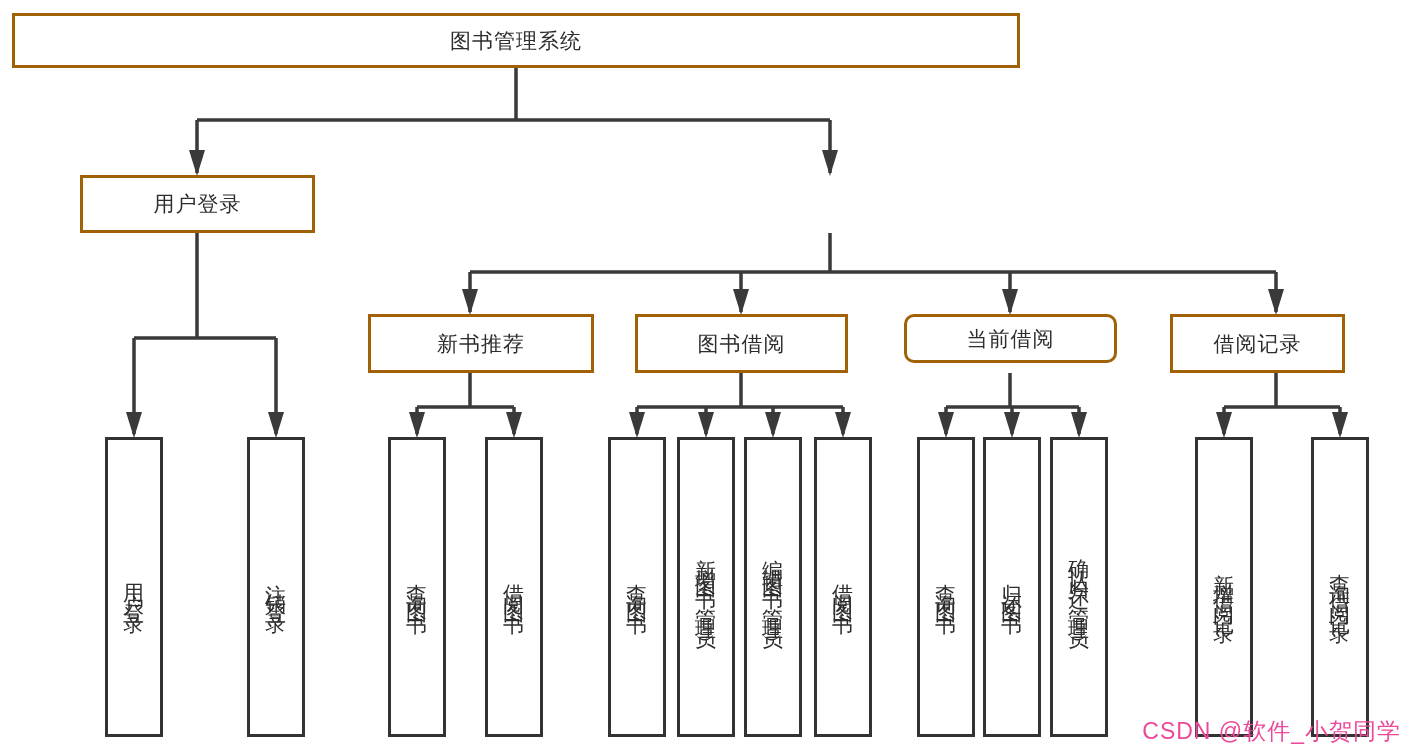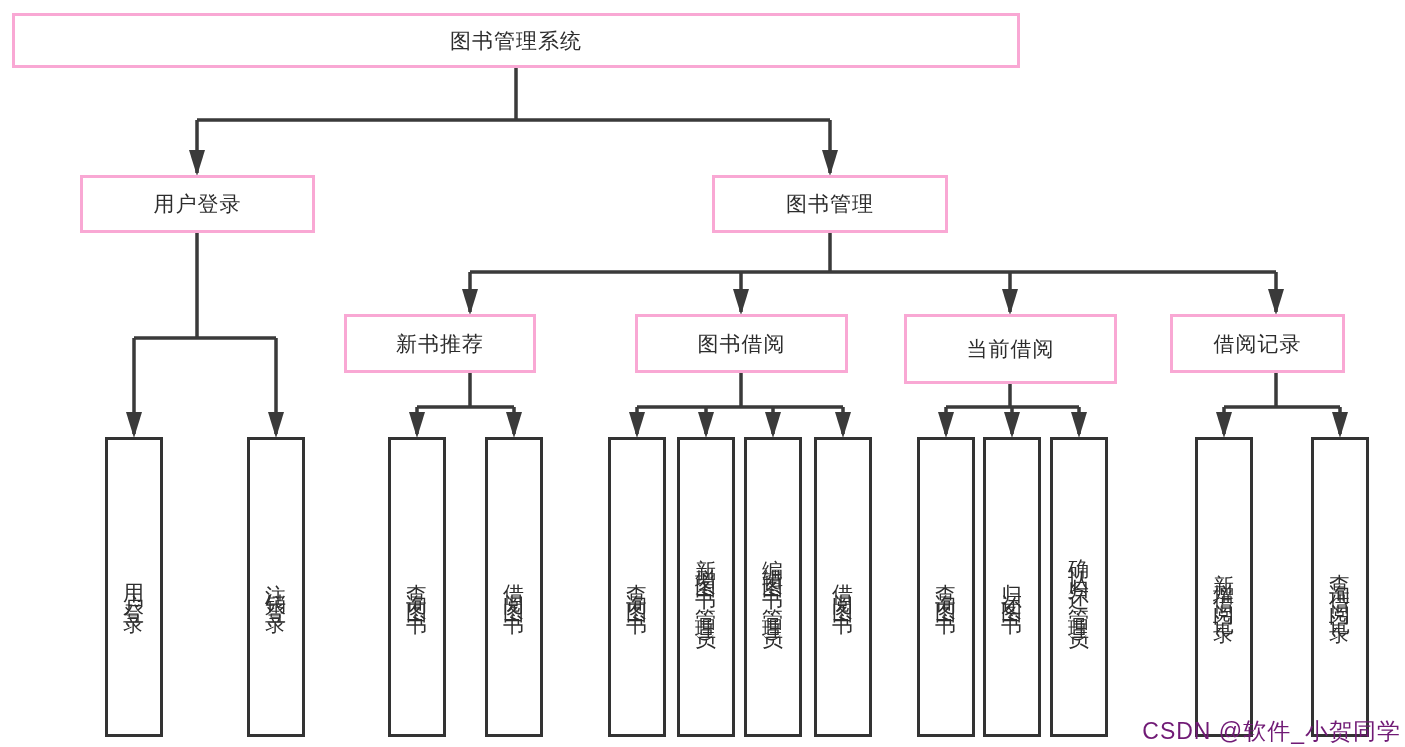--- a/index.html
+++ b/index.html
@@ -18,21 +18,21 @@
   #wires {
     position: absolute;
     left: 0;
     top: 0;
     width: 1405px;
     height: 747px;
   }
   .hbox {
     position: absolute;
     box-sizing: border-box;
-    border: 3px solid #f9a8d4;
+    border: 3px solid #a16207;
     background: #ffffff;
     display: flex;
     align-items: center;
     justify-content: center;
     z-index: 2;
   }
   .hbox .lbl {
     font-size: 21px;
     color: #2d2d2d;
     letter-spacing: 1px;
@@ -59,21 +59,21 @@
     color: #2d2d2d;
     letter-spacing: 10px;
     line-height: 1;
     white-space: nowrap;
   }
   .watermark {
     position: absolute;
     top: 716px;
     right: 4px;
     font-size: 23px;
-    color: #701a75;
+    color: #ec4899;
     letter-spacing: 1px;
     z-index: 3;
     white-space: nowrap;
   }
 </style>
 </head>
 <body>
 
 <div id="canvas">
 
@@ -110,31 +110,28 @@
     </g>
   </svg>
 
   <div class="hbox" style="left:12px; top:13px; width:1008px; height:55px;">
     <span class="lbl">图书管理系统</span>
   </div>
 
   <div class="hbox" style="left:80px; top:175px; width:235px; height:58px;">
     <span class="lbl">用户登录</span>
   </div>
-  <div class="hbox" style="left:712px; top:175px; width:236px; height:58px;">
-    <span class="lbl">图书管理</span>
-  </div>
 
-  <div class="hbox" style="left:344px; top:314px; width:192px; height:59px;text-align:right;">
+  <div class="hbox" style="left:368px; top:314px; width:226px; height:59px;text-align:right;">
     <span class="lbl">新书推荐</span>
   </div>
   <div class="hbox" style="left:635px; top:314px; width:213px; height:59px;text-align:right;">
     <span class="lbl">图书借阅</span>
   </div>
-  <div class="hbox" style="left:904px; top:314px; width:213px; height:70px;">
+  <div class="hbox" style="left:904px; top:314px; width:213px; height:49px;border-radius:10px;">
     <span class="lbl">当前借阅</span>
   </div>
   <div class="hbox" style="left:1170px; top:314px; width:175px; height:59px;">
     <span class="lbl">借阅记录</span>
   </div>
 
   <div class="vbox" style="left:105px;">
     <span class="vlbl">用户登录</span>
   </div>
   <div class="vbox" style="left:247px;">

